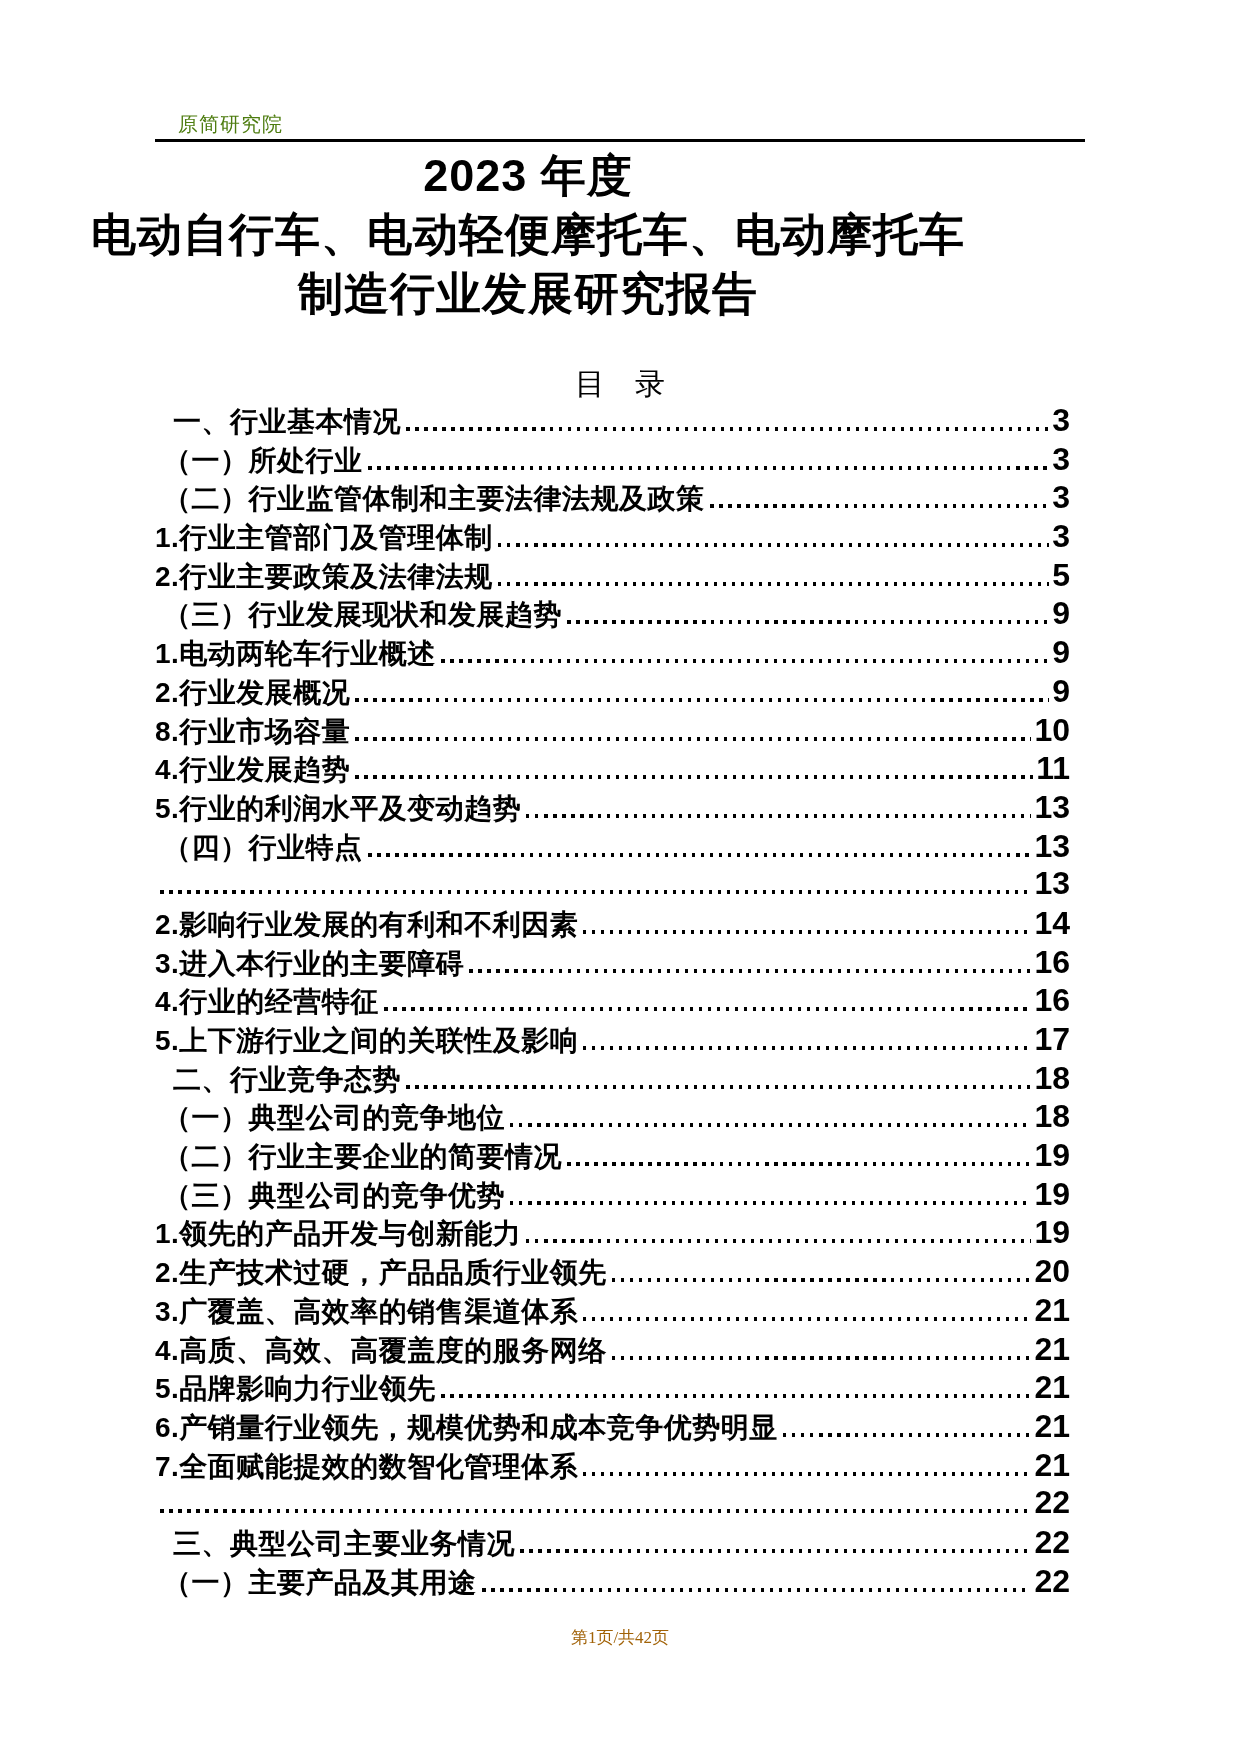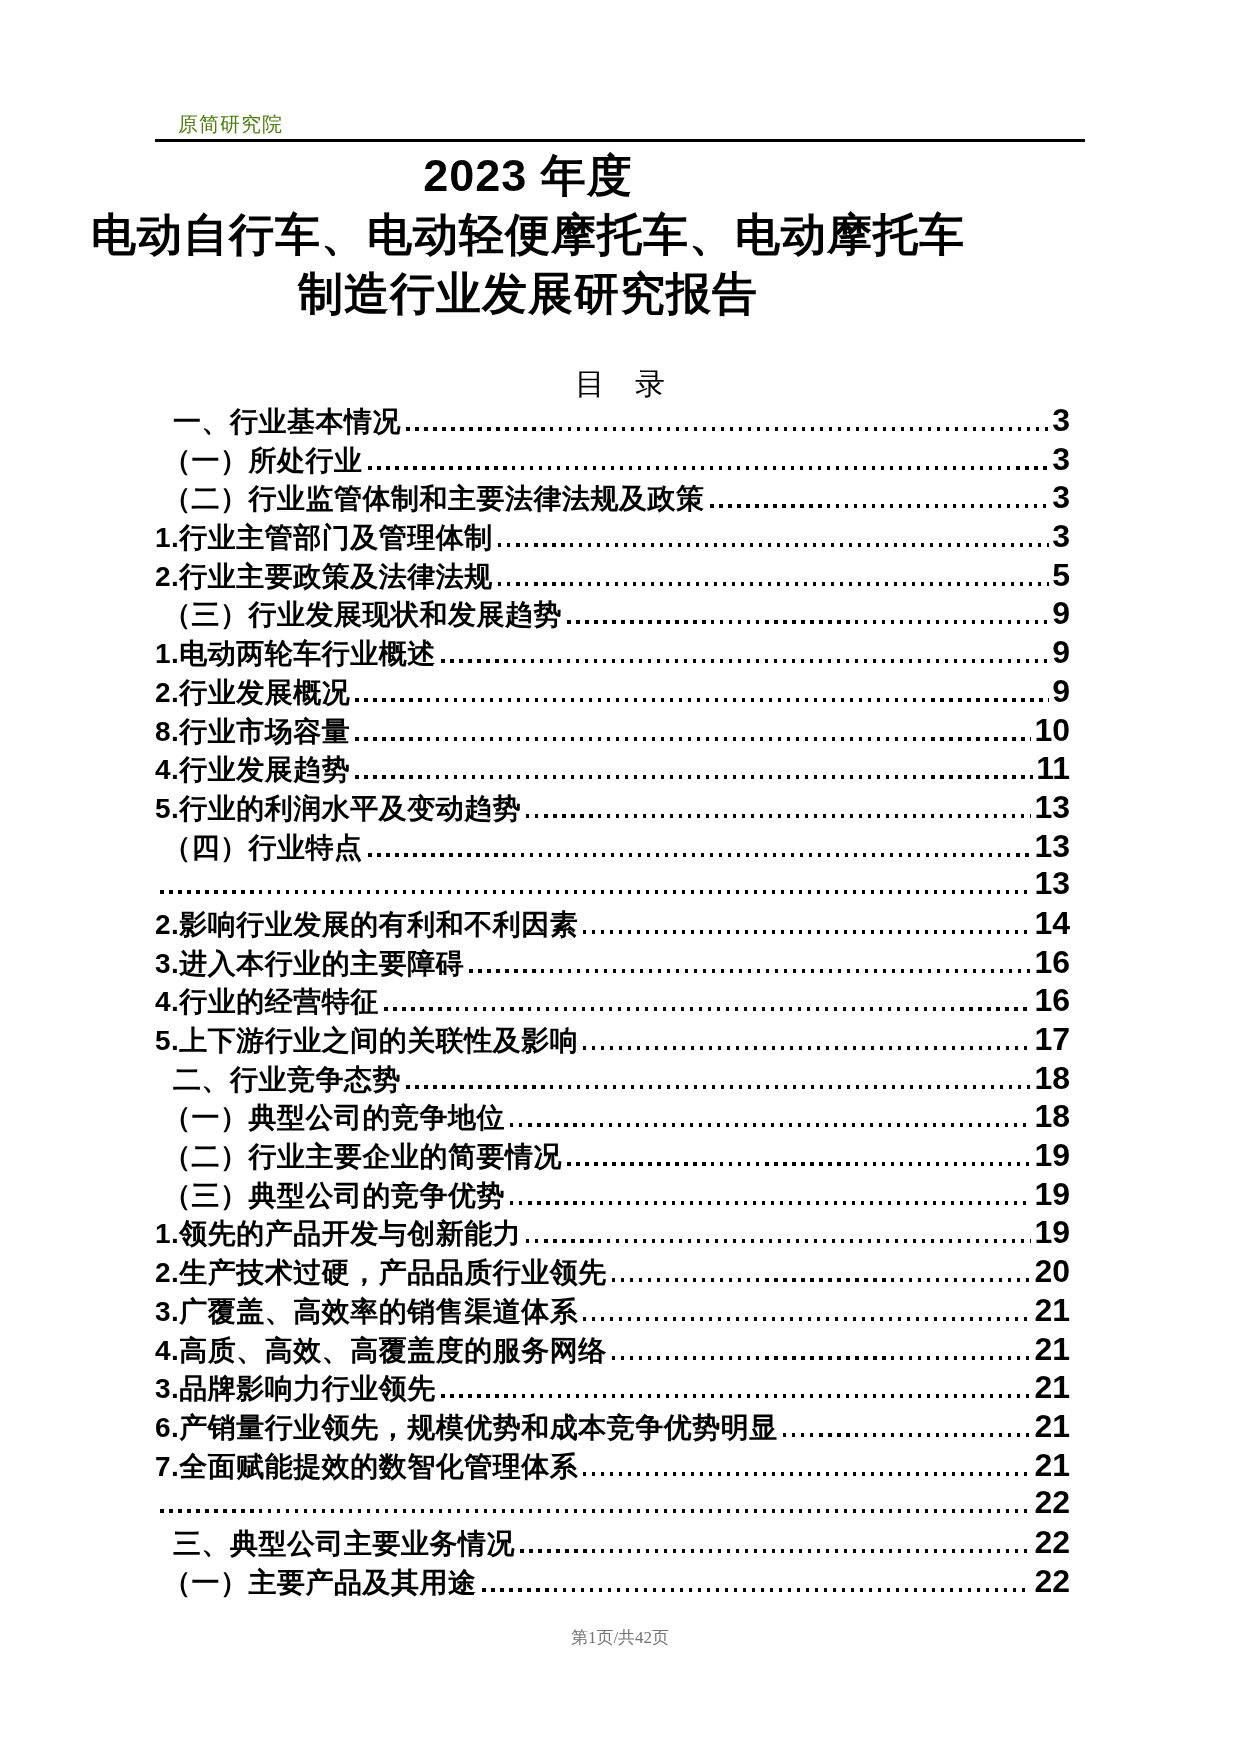--- a/index.html
+++ b/index.html
@@ -99,21 +99,21 @@
   
   .footer {
     position: absolute;
     left: 0;
     top: 1627px;
     width: 1240px;
     text-align: center;
     font-family: "Liberation Serif", serif;
     font-size: 17px;
     line-height: 22px;
-    color: #737373;
+    color: #a16207;
   }
 </style>
 </head>
 <body>
 
 <div class="page">
 
   <div class="brand">原简研究院</div>
 
   <div class="header-rule"></div>
@@ -270,21 +270,21 @@
     <span class="toc-page">21</span>
   </div>
 
   <div class="toc-row lv3">
     <span class="toc-label">4.高质、高效、高覆盖度的服务网络</span>
     <span class="toc-dots"></span>
     <span class="toc-page">21</span>
   </div>
 
   <div class="toc-row lv3">
-    <span class="toc-label">3.品牌影响力行业领先</span>
+    <span class="toc-label">5.品牌影响力行业领先</span>
     <span class="toc-dots"></span>
     <span class="toc-page">21</span>
   </div>
 
   <div class="toc-row lv3">
     <span class="toc-label">6.产销量行业领先，规模优势和成本竞争优势明显</span>
     <span class="toc-dots"></span>
     <span class="toc-page">21</span>
   </div>
 

